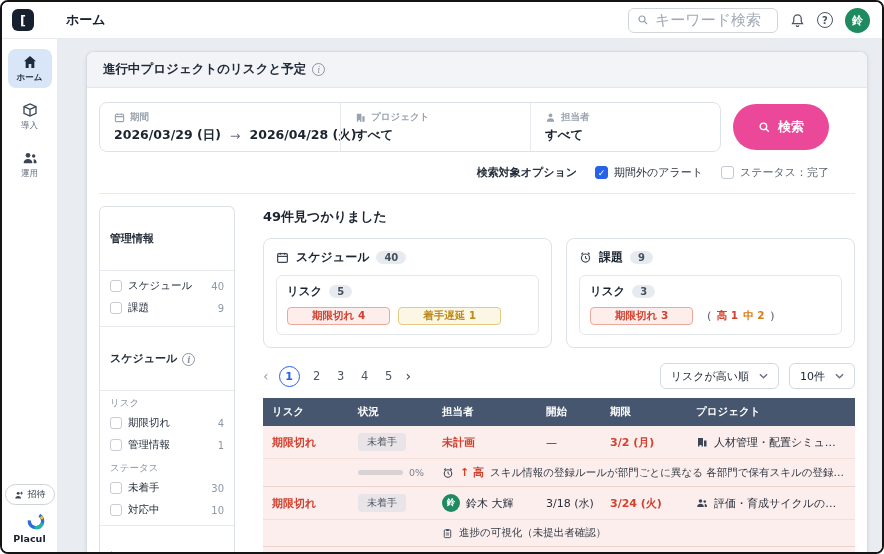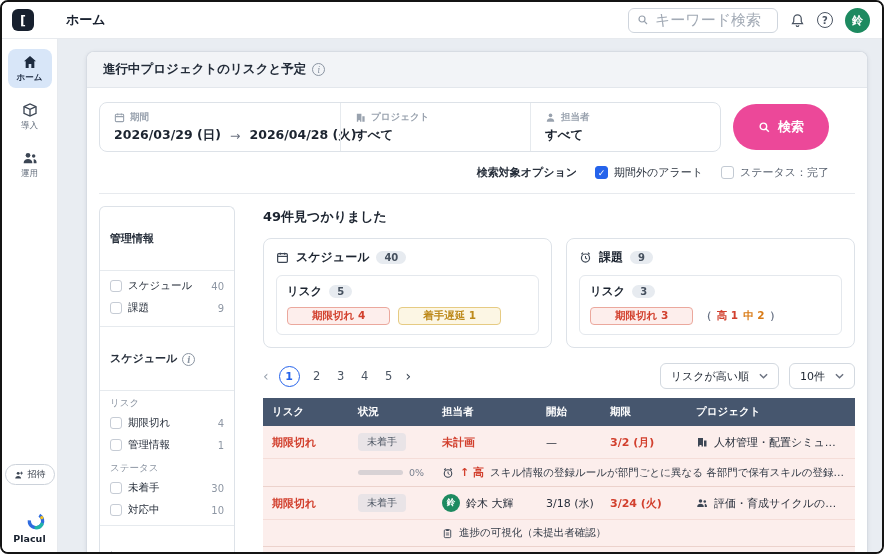--- a/index.html
+++ b/index.html
@@ -17,21 +17,21 @@
   .search-box input::placeholder { color:#a2aab5; }
   .icon-btn { color:#4b5563; display:flex; cursor:pointer; }
   .help-circle { width:16px; height:16px; border:1.5px solid #4b5563; border-radius:50%; color:#4b5563; font-size:10px; font-weight:bold; display:flex; align-items:center; justify-content:center; cursor:pointer; }
   .avatar { width:25px; height:25px; border-radius:50%; background:#1d8a60; color:#fff; font-size:11px; font-weight:bold; display:flex; align-items:center; justify-content:center; cursor:pointer; }
 
   
   .body-row { flex:1; display:flex; min-height:0; }
   .sidebar { flex:0 0 56px; border-right:1px solid #e7eaee; display:flex; flex-direction:column; align-items:center; padding:10px 0 8px; background:#fff; }
   .nav-item { width:44px; padding:5px 0 4px; display:flex; flex-direction:column; align-items:center; gap:2px; border-radius:8px; margin-bottom:9px; color:#5b6675; font-size:8.5px; cursor:pointer; }
   .nav-item.active { background:#d8e6f8; color:#1b2940; font-weight:bold; }
-  .sidebar-bottom { margin-top:auto; display:flex; flex-direction:column; align-items:center; gap:26px; }
+  .sidebar-bottom { margin-top:auto; display:flex; flex-direction:column; align-items:center; gap:6px; }
   .invite-btn { display:flex; align-items:center; gap:4px; border:1px solid #ccd2da; border-radius:12px; padding:3px 8px; font-size:9px; color:#333b47; background:#fff; cursor:pointer; font-family:inherit; }
   .brand { display:flex; flex-direction:column; align-items:flex-end; gap:2px; cursor:pointer; }
   .brand-name { font-size:9.5px; font-weight:bold; color:#17202e; }
 
   .content { flex:1; min-width:0; background:#e9edf2; padding:12px 14px 0 28px; }
   .panel { height:100%; display:flex; flex-direction:column; background:#fff; border:1px solid #d7dce3; border-bottom:none; border-radius:8px 8px 0 0; box-shadow:0 1px 4px rgba(20,30,50,.08); overflow:hidden; }
   .panel-header { flex:0 0 auto; background:#f2f4f7; border-bottom:1px solid #e3e7ec; padding:9px 16px; display:flex; align-items:center; gap:6px; }
   .panel-title { font-size:12.5px; font-weight:bold; color:#222b38; }
   .info-circle { width:13px; height:13px; border:1px solid #8b95a2; border-radius:50%; color:#8b95a2; font-size:8.5px; display:inline-flex; align-items:center; justify-content:center; font-family:"DejaVu Serif","Liberation Serif",serif; font-style:italic; flex:0 0 13px; }
   .panel-body { flex:1; padding:14px 12px 0; min-height:0; overflow:hidden; display:flex; flex-direction:column; }

